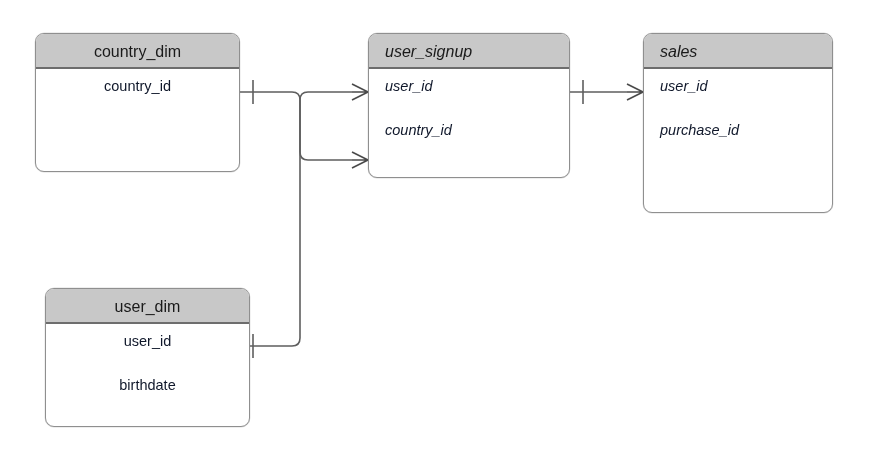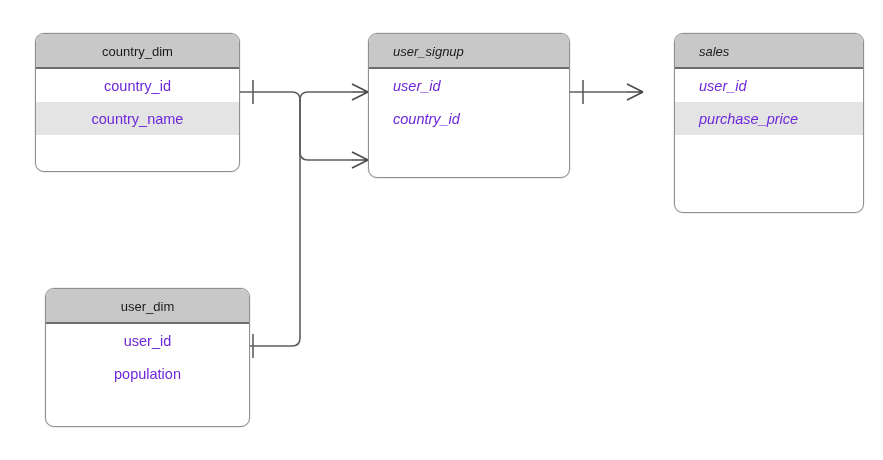--- a/index.html
+++ b/index.html
@@ -54,29 +54,29 @@
     overflow: hidden;
     box-shadow: 0 0 0 0.4px rgba(120,120,120,0.25);
   }
   .entity .ent-header {
     box-sizing: border-box;
     height: 35px;
     line-height: 35px;
     background: #c8c8c8;
     border-bottom: 2.2px solid #6d6d6d;
     color: #1a1a1a;
-    font-size: 13px;
+    font-size: 16px;
     white-space: nowrap;
     overflow: hidden;
   }
   .entity .ent-row {
     box-sizing: border-box;
-    height: 33px;
+    height: 44px;
     line-height: 34.6px;
-    color: #6d28d9;
+    color: #0f172a;
     font-size: 14.5px;
     white-space: nowrap;
     overflow: hidden;
   }
   .entity .ent-row.alt {
     background: #e4e4e4;
   }
   .entity .ent-row.plain {
     background: #ffffff;
   }
@@ -84,21 +84,21 @@
   
   .entity.center .ent-header,
   .entity.center .ent-row {
     text-align: center;
     font-style: normal;
   }
   .entity.left .ent-header,
   .entity.left .ent-row {
     text-align: left;
     font-style: italic;
-    padding-left: 24px;
+    padding-left: 16px;
   }
 </style>
 </head>
 <body>
 
 <div id="canvas">
 
   <svg id="wires" viewBox="0 0 883 460" width="883" height="460">
 
     <g>
@@ -116,34 +116,33 @@
     <g>
       <path class="wire" d="M 570 92 L 627 92"></path>
       <line class="tick" x1="583" y1="80" x2="583" y2="104"></line>
       <path class="foot" d="M 643 92 L 627 84 M 643 92 L 627 92 M 643 92 L 627 100"></path>
     </g>
   </svg>
 
   <div class="entity center" style="left:35px; top:33px; width:205px; height:139px;">
     <div class="ent-header">country_dim</div>
     <div class="ent-row plain">country_id</div>
-    <div class="ent-row alt">country_name</div>
   </div>
 
   <div class="entity left" style="left:368px; top:33px; width:202px; height:145px;">
     <div class="ent-header">user_signup</div>
     <div class="ent-row plain">user_id</div>
     <div class="ent-row plain">country_id</div>
   </div>
 
-  <div class="entity left" style="left:674px; top:33px; width:190px; height:180px;">
+  <div class="entity left" style="left:643px; top:33px; width:190px; height:180px;">
     <div class="ent-header">sales</div>
     <div class="ent-row plain">user_id</div>
-    <div class="ent-row alt">purchase_price</div>
+    <div class="ent-row plain">purchase_id</div>
   </div>
 
   <div class="entity center" style="left:45px; top:288px; width:205px; height:139px;">
     <div class="ent-header">user_dim</div>
     <div class="ent-row plain">user_id</div>
-    <div class="ent-row plain">population</div>
+    <div class="ent-row plain">birthdate</div>
   </div>
 
 </div>
 
 </body></html>

